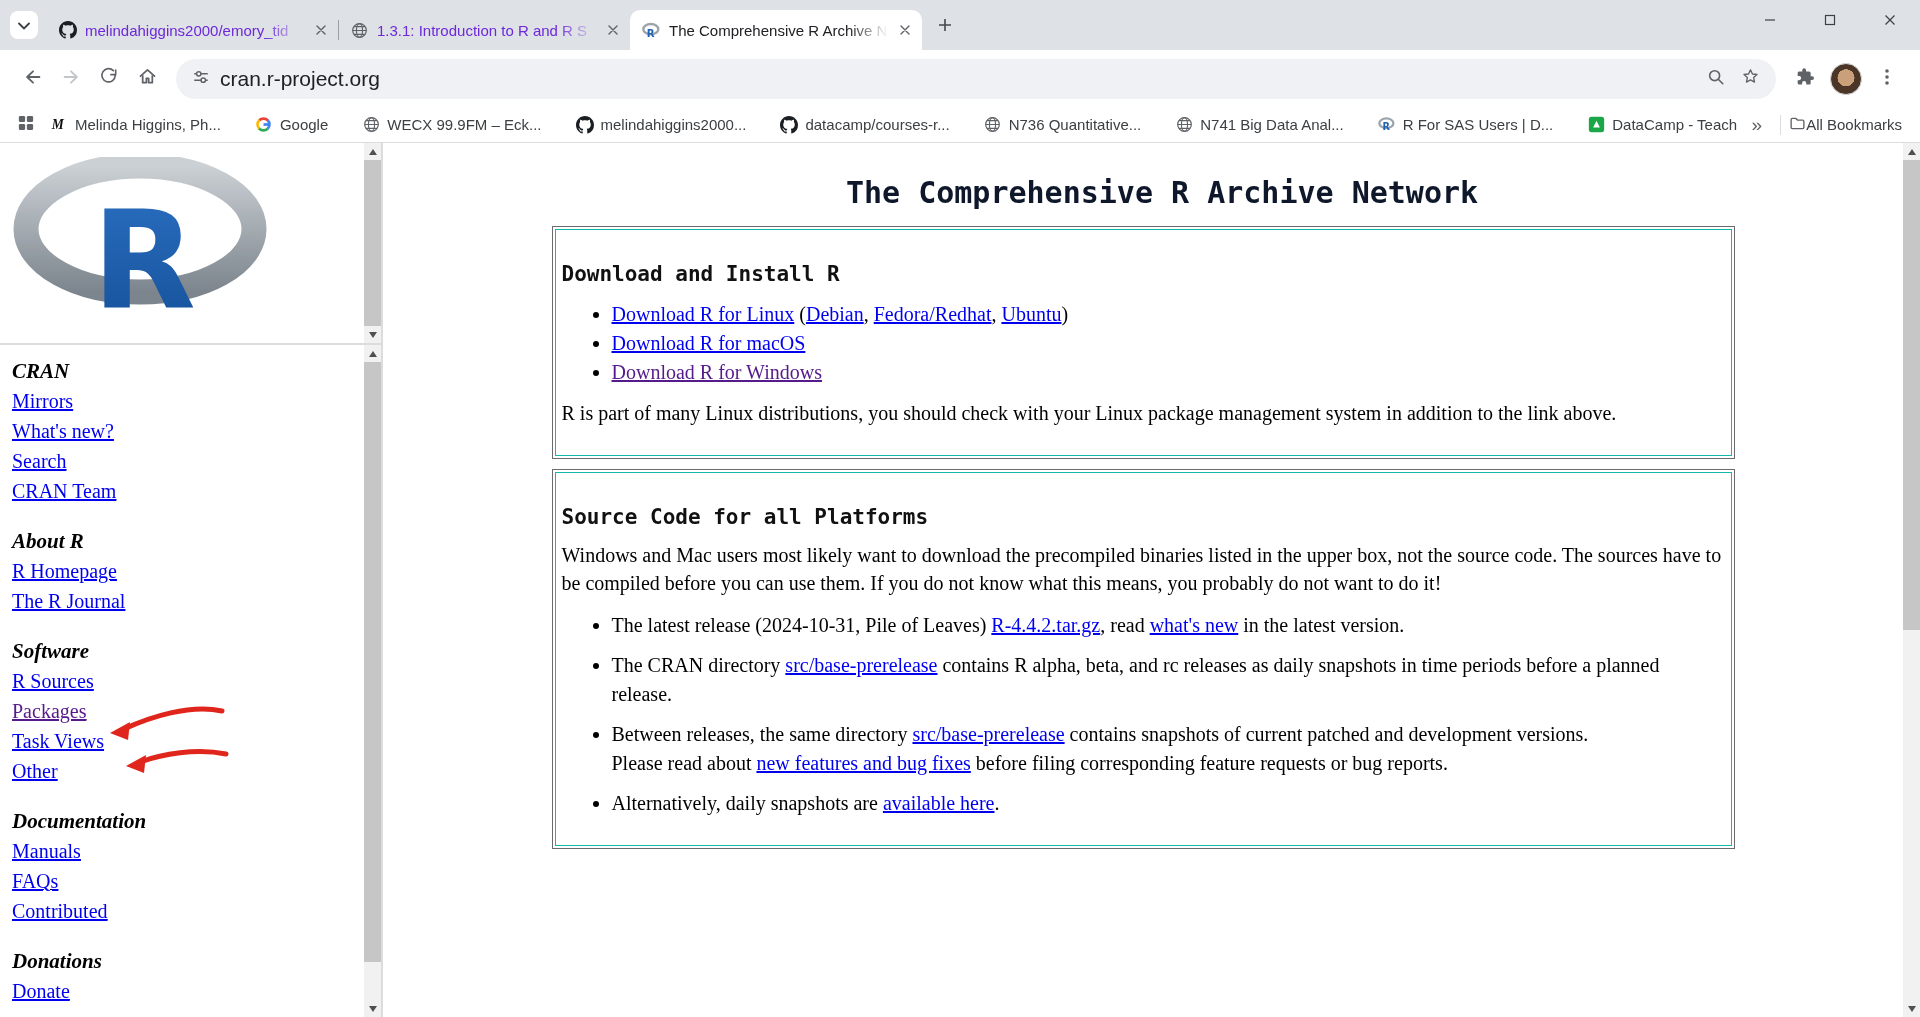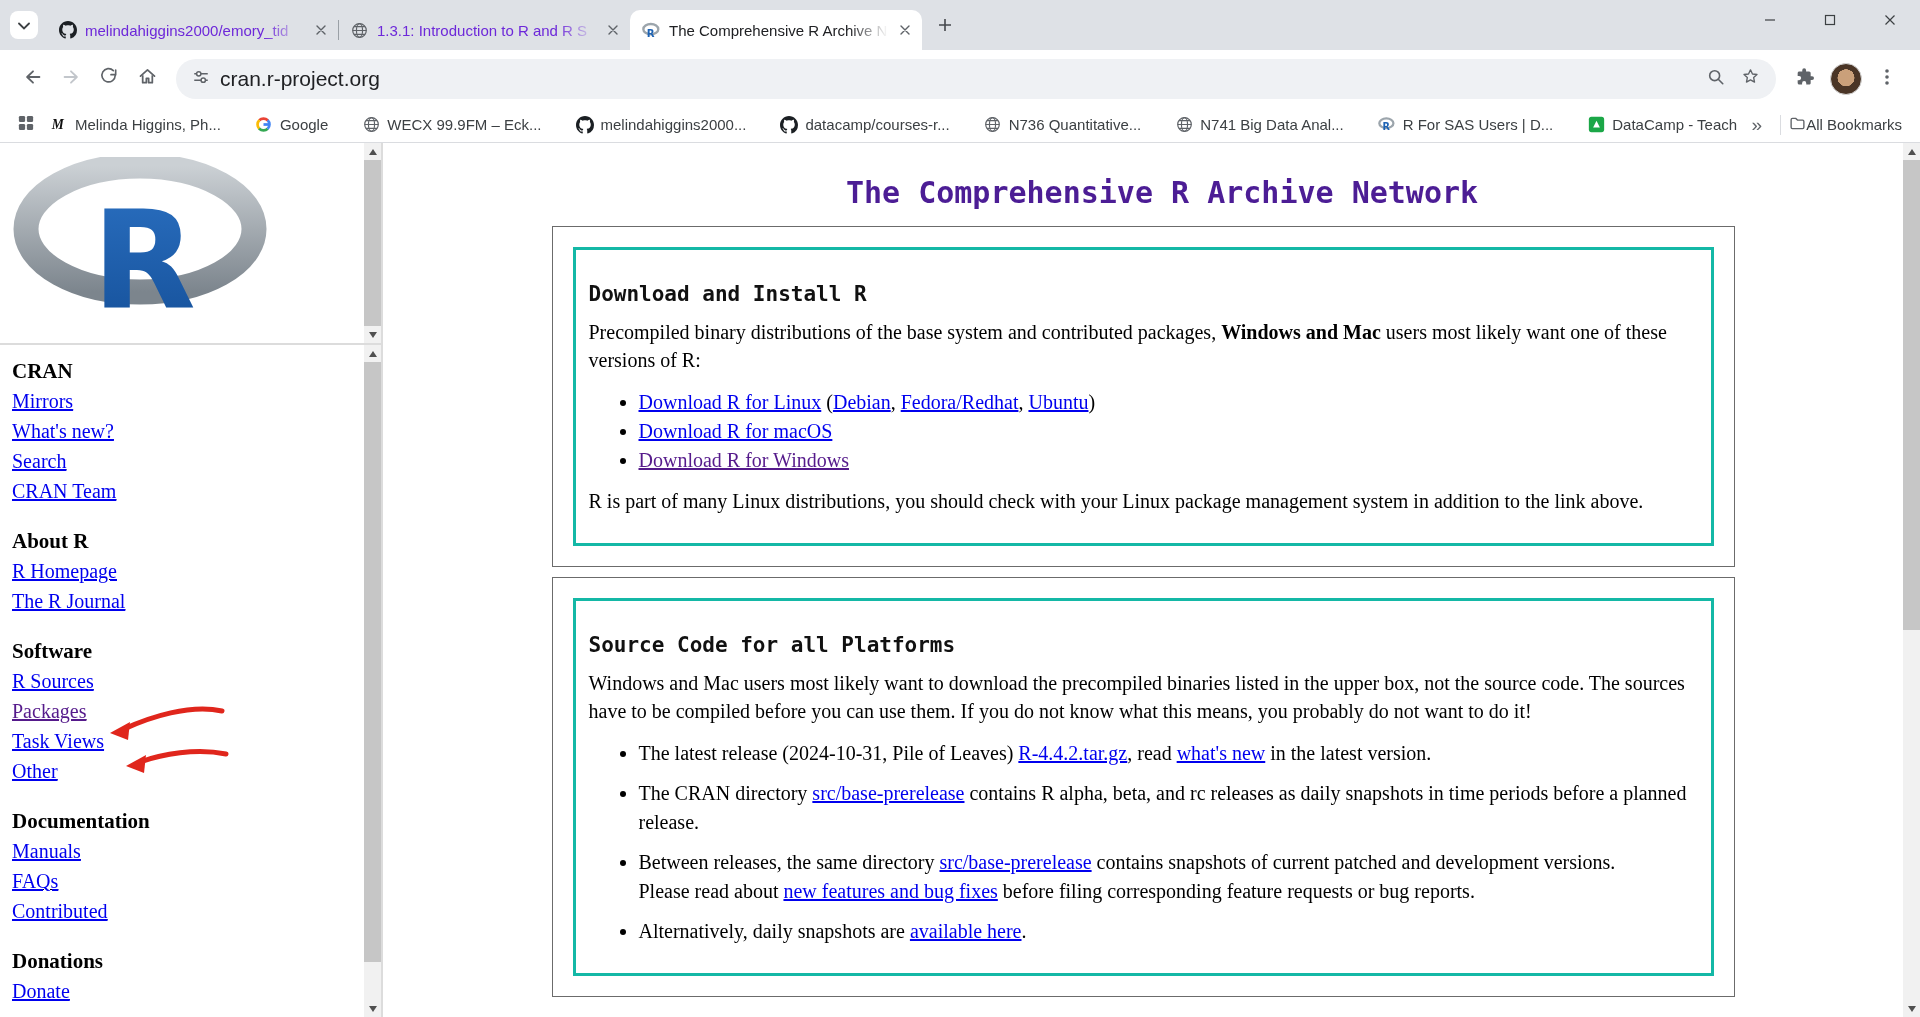--- a/index.html
+++ b/index.html
@@ -37,33 +37,33 @@
   .bm-chevron{margin-left:auto;font-size:19px;color:#5F6368;padding:0 10px;cursor:pointer;}
   .bm-divider{width:1px;height:20px;background:#DADCE0;margin:0 8px;}
   .all-bookmarks{display:flex;align-items:center;gap:0;cursor:pointer;padding-right:6px;}
 
   
   .content{display:flex;height:874px;}
   .left-col{width:383px;box-sizing:border-box;border-right:2px solid #DCDCDC;display:flex;flex-direction:column;background:#fff;}
   .logo-frame{height:200px;border-bottom:2px solid #DCDCDC;position:relative;overflow:hidden;}
   .nav-frame{flex:1;position:relative;overflow:hidden;font-family:"Liberation Serif",serif;}
   #sidebar-sections{padding:0 0 0 12px;}
-  .sb-heading{font-weight:bold;font-size:21px;margin:22px 0 3px;color:#000;}
+  .sb-heading{font-style:italic;font-weight:bold;font-size:21px;margin:22px 0 3px;color:#000;}
   #sidebar-sections .sb-heading:first-child{margin-top:14px;}
   .sb-row{line-height:29px;text-decoration:underline;}
   .sb-link{font-size:20px;color:#0000EE;text-decoration:underline;}
   .sb-link.visited{color:#551A8B;}
   .arrows-svg{position:absolute;left:98px;top:352px;pointer-events:none;}
 
   .main-frame{flex:1;position:relative;overflow:hidden;background:#fff;}
   .main-inner{position:absolute;top:0;left:0;right:17px;bottom:0;overflow:hidden;font-family:"Liberation Serif",serif;}
-  .page-title{text-align:center;font-family:"DejaVu Sans Mono",monospace;font-weight:bold;font-size:30px;color:#4c1d95;margin:32px 0 0;padding-left:38px;}
+  .page-title{text-align:center;font-family:"DejaVu Sans Mono",monospace;font-weight:bold;font-size:30px;color:#0f172a;margin:32px 0 0;padding-left:38px;}
   .box{width:1183px;margin:16px auto 0;border:1px solid #6B6B6B;box-sizing:border-box;background:#fff;}
   .box + .box{margin-top:10px;}
-  .box-inner{border:3px solid #14b8a6;margin:20px;padding:8px 13px 16px;font-size:20px;color:#000;}
+  .box-inner{border:1px solid #14b8a6;margin:2px;padding:8px 6px 16px;font-size:20px;color:#000;}
   .box-heading{font-family:"DejaVu Sans Mono",monospace;font-size:21px;font-weight:bold;margin:24px 0 10px;color:#111;}
   .box-inner p{margin:12px 0;line-height:28px;}
   .box-inner ul{margin:14px 0 10px;padding-left:50px;}
   .box-inner li{line-height:29px;}
   #source-box li{margin-bottom:11px;}
   .box-inner a{color:#0000EE;text-decoration:underline;}
   .box-inner a.visited{color:#551A8B;}
   .b{font-weight:bold;}
 
   
@@ -405,21 +405,20 @@
     </div>
   </div>
 
   <div class="main-frame">
     <div class="main-inner">
       <h1 class="page-title">The Comprehensive R Archive Network</h1>
 
       <div class="box">
         <div class="box-inner">
           <h3 class="box-heading">Download and Install R</h3>
-          <p><span>Precompiled binary distributions of the base system and contributed packages, </span><span class="b">Windows and Mac</span><span> users most likely want one of these versions of R:</span></p>
           <ul>
               <li><a href="#" class="">Download R for Linux</a><span> (</span><a href="#" class="">Debian</a><span>, </span><a href="#" class="">Fedora/Redhat</a><span>, </span><a href="#" class="">Ubuntu</a><span>)</span></li>
               <li><a href="#" class="">Download R for macOS</a></li>
               <li><a href="#" class="visited">Download R for Windows</a></li>
             </ul>
           <p><span>R is part of many Linux distributions, you should check with your Linux package management system in addition to the link above.</span></p>
         </div>
       </div>
 
       <div class="box" id="source-box">

